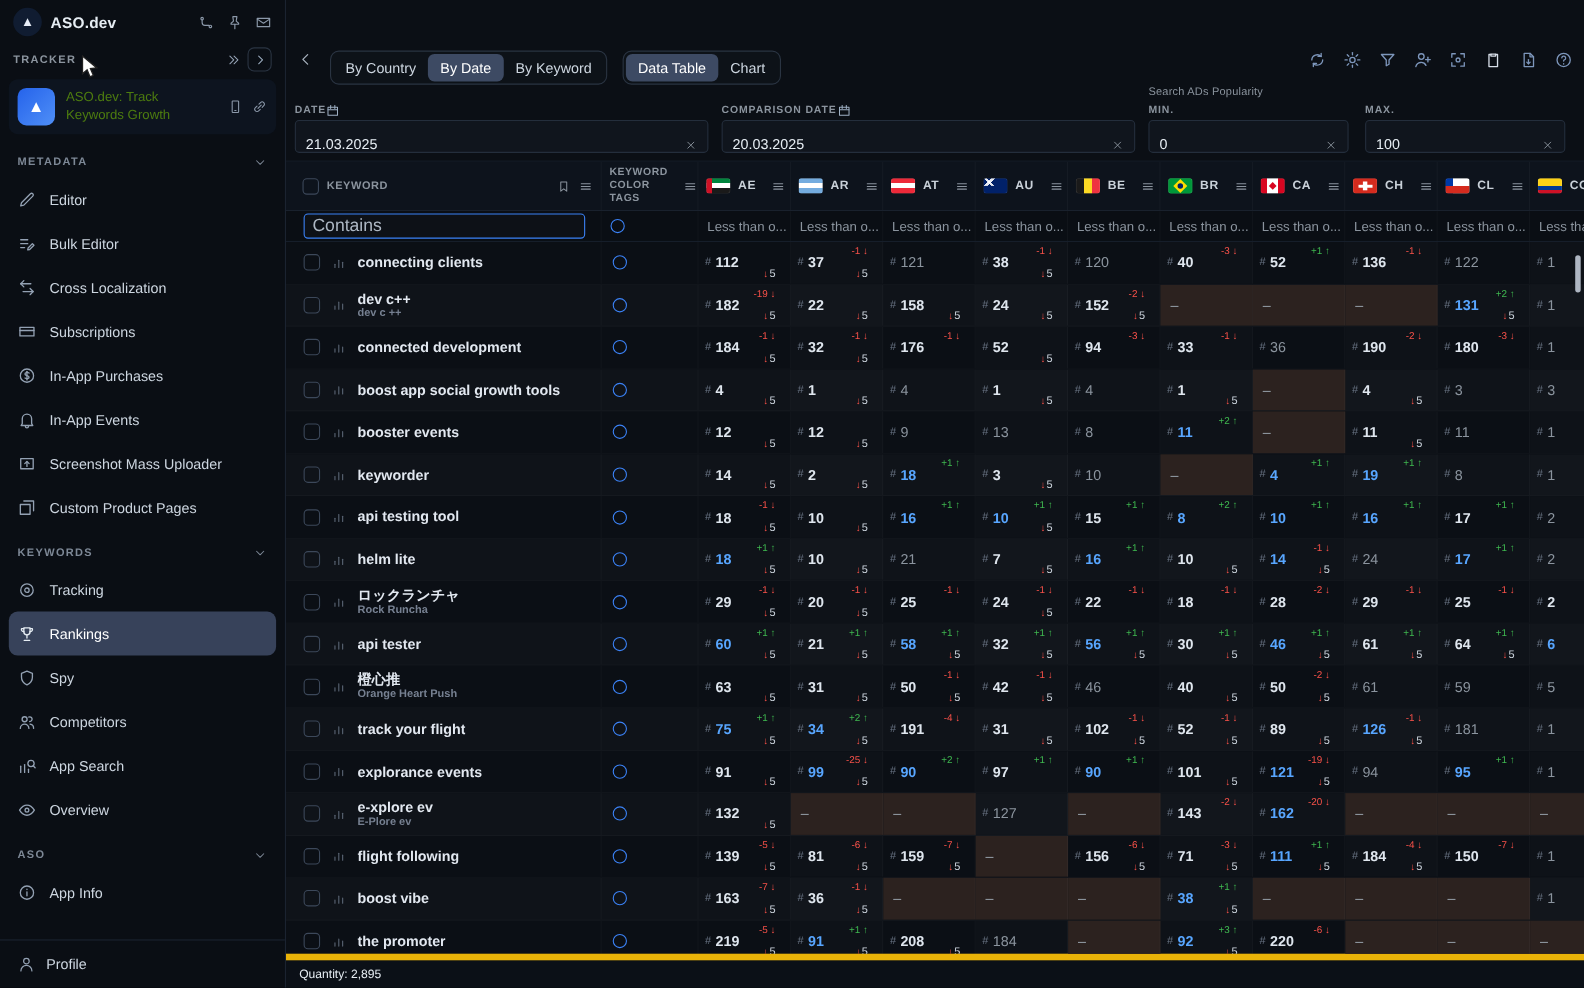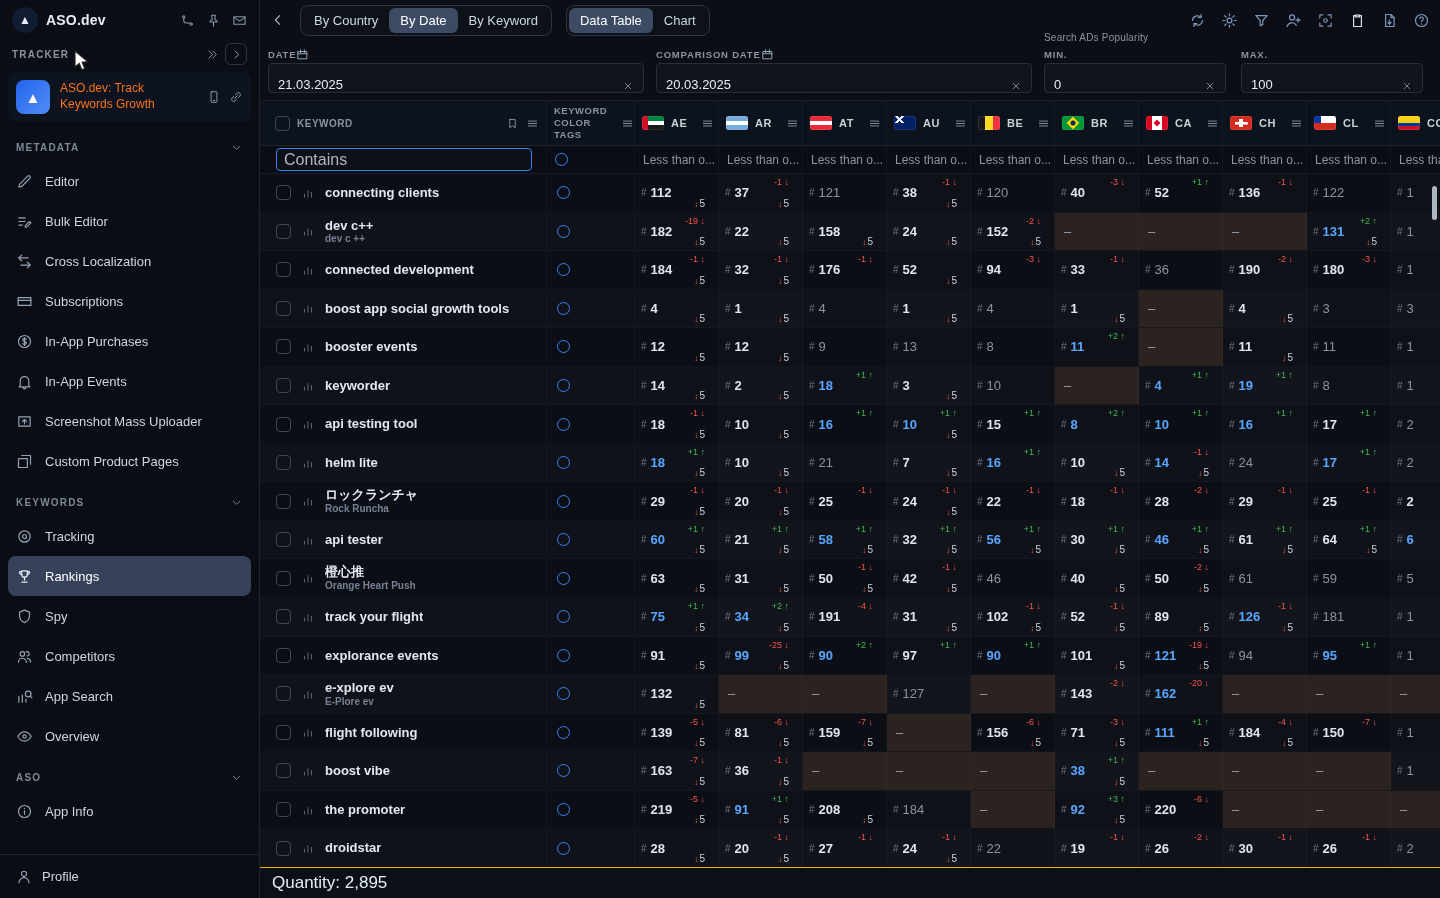--- a/index.html
+++ b/index.html
@@ -32,21 +32,21 @@
   .mini-btn { width:22px; height:22px; border:1px solid #2a3442; border-radius:6px;
               display:flex; align-items:center; justify-content:center; color:#9fb0c3; }
   .mini-btn .ic, .tracker-right .ic { width:13px; height:13px; }
 
   .app-card { margin:4px 8px 2px; padding:8px; border-radius:8px; background:#0d141f;
               display:flex; gap:10px; align-items:center; flex:none; }
   .app-ic { width:34px; height:34px; border-radius:8px;
             background:linear-gradient(135deg,#2563eb,#4f8ff7);
             display:flex; align-items:center; justify-content:center;
             color:#fff; font-size:15px; flex:none; }
-  .app-title { font-size:12px; line-height:1.3; flex:1; color:#f97316; }
+  .app-title { font-size:12px; line-height:1.3; flex:1; color:#4d7c0f; }
   .app-card-icons { display:flex; gap:8px; color:#8b98a9; align-items:center; }
   .app-card-icons .ic { width:14px; height:14px; }
 
   .side-nav { flex:1; overflow:hidden; padding-top:2px; }
   .section-h { display:flex; align-items:center; padding:15px 16px 7px 16px;
                color:#7d8896; font-size:10px; font-weight:700; letter-spacing:1.2px; }
   .section-h .ic { width:13px; height:13px; margin-left:auto; color:#7d8896; }
   .side-item { height:40px; display:flex; align-items:center; gap:12px;
                margin:0 8px; padding:0 8px; border-radius:8px; color:#cdd6e0; font-size:13px;
                white-space:nowrap; overflow:hidden; }
@@ -54,21 +54,21 @@
   .side-item.active { background:#37425a; color:#fff; }
   .side-item.active .ic { color:#e6edf3; }
 
   .profile-row { height:44px; border-top:1px solid #1b2330; display:flex; align-items:center;
                  gap:10px; padding:0 16px; color:#cdd6e0; flex:none; }
   .profile-row .ic { width:16px; height:16px; color:#93a1b3; }
 
   
   .main { flex:1; display:flex; flex-direction:column; background:#0b0f15; min-width:0; }
 
-  .topbar { height:40px; display:flex; align-items:center; gap:14px; padding:0 10px 0 10px; flex:none; }
+  .topbar { height:40px; display:flex; align-items:flex-start; gap:14px; padding:0 10px 0 10px; flex:none;margin-top:46px; }
   .back-btn { color:#aab4c0; display:flex; align-items:center; }
   .back-btn .ic { width:16px; height:16px; }
   .tabgroup { display:flex; align-items:center; background:#0d1218; border:1px solid #2a3442;
               border-radius:8px; padding:2px; }
   .tab { padding:5px 11px; font-size:13px; color:#cdd6e0; border-radius:6px; white-space:nowrap; }
   .tab.active { background:#3d4a63; color:#fff; }
   .right-icons { margin-left:auto; display:flex; gap:15px; align-items:center; color:#7d96bb; }
   .icon-btn { background:none; border:none; color:inherit; cursor:pointer; padding:0;
               display:flex; align-items:center; }
   .icon-btn .ic { width:17px; height:17px; }
@@ -134,22 +134,22 @@
   .hash { color:#6b7686; font-size:10px; margin-right:4px; }
   .rk { font-size:13px; color:#dfe6ee; font-weight:600; }
   .rk.hl { color:#58a6ff; }
   .rk.dim { color:#8b949e; font-weight:400; }
   .chg { position:absolute; top:3px; right:13px; font-size:9px; letter-spacing:0; }
   .chg.pos { color:var(--pos,#3fb950); }
   .chg.neg { color:var(--neg,#f85149); }
   .pop { position:absolute; bottom:3px; right:13px; font-size:10px; color:#cbd3dc; }
   .pop i { font-style:normal; color:var(--neg,#f85149); font-size:9px; margin-right:1px; }
 
-  .tfoot { height:31px; border-top:1px solid #eab308; display:flex; align-items:center;
-           padding-left:12px; font-size:17px; background:#0b1017; flex:none; color:#e6edf3;text-align:right; }
+  .tfoot { height:31px; border-top:6px solid #eab308; display:flex; align-items:center;
+           padding-left:12px; font-size:11px; background:#0b1017; flex:none; color:#e6edf3;text-align:right; }
 
   .cb { width:15px; height:15px; border:1.5px solid #3c485a; border-radius:4px; flex:none; background:transparent; }
   .tagc { width:13px; height:13px; border:1.6px solid var(--accent,#3b82f6); border-radius:50%; flex:none; }
 
   
   .flag { width:22px; height:14px; border-radius:2.5px; flex:none; position:relative; overflow:hidden;
           box-shadow:inset 0 0 0 .5px rgba(255,255,255,.18); background:#333; }
   .flag-AE { background-image:linear-gradient(90deg,#ce1126 0 26%,transparent 26%),
              linear-gradient(180deg,#00843d 0 33%,#ffffff 33% 66%,#1a1a1a 66%); }
   .flag-AR { background-image:linear-gradient(180deg,#74acdf 0 33%,#ffffff 33% 66%,#74acdf 66%); }

